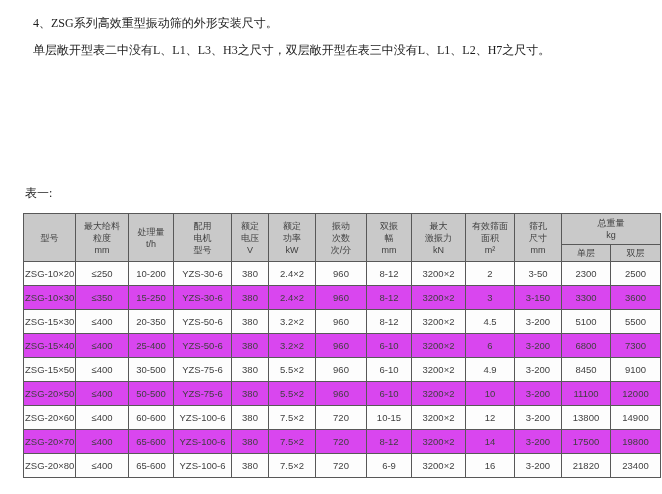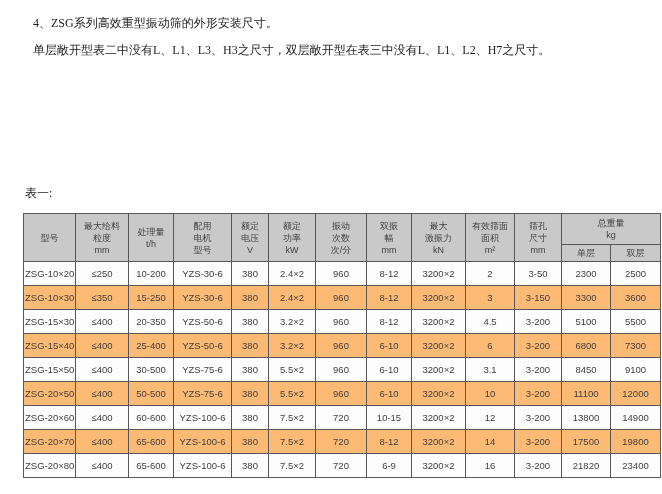--- a/index.html
+++ b/index.html
@@ -68,21 +68,21 @@
     height: 14px;
     padding: 1px;
   }
   .spec-table td {
     font-size: 9.5px;
     height: 23px;
     background: #fdfdfd;
     white-space: nowrap;
   }
   .spec-table tr.alt td {
-    background: #fdba74;
+    background: #d946ef;
   }
 </style>
 </head>
 <body>
 
 <div class="page">
 
   <div class="intro">
     <p>4、ZSG系列高效重型振动筛的外形安装尺寸。</p>
     <p>单层敞开型表二中没有L、L1、L3、H3之尺寸，双层敞开型在表三中没有L、L1、L2、H7之尺寸。</p>
@@ -210,21 +210,21 @@
         <tr>
           <td>ZSG-15×50</td>
           <td>≤400</td>
           <td>30-500</td>
           <td>YZS-75-6</td>
           <td>380</td>
           <td>5.5×2</td>
           <td>960</td>
           <td>6-10</td>
           <td>3200×2</td>
-          <td>3.1</td>
+          <td>4.9</td>
           <td>3-200</td>
           <td>8450</td>
           <td>9100</td>
         </tr>
         <tr class="alt">
           <td>ZSG-20×50</td>
           <td>≤400</td>
           <td>50-500</td>
           <td>YZS-75-6</td>
           <td>380</td>

